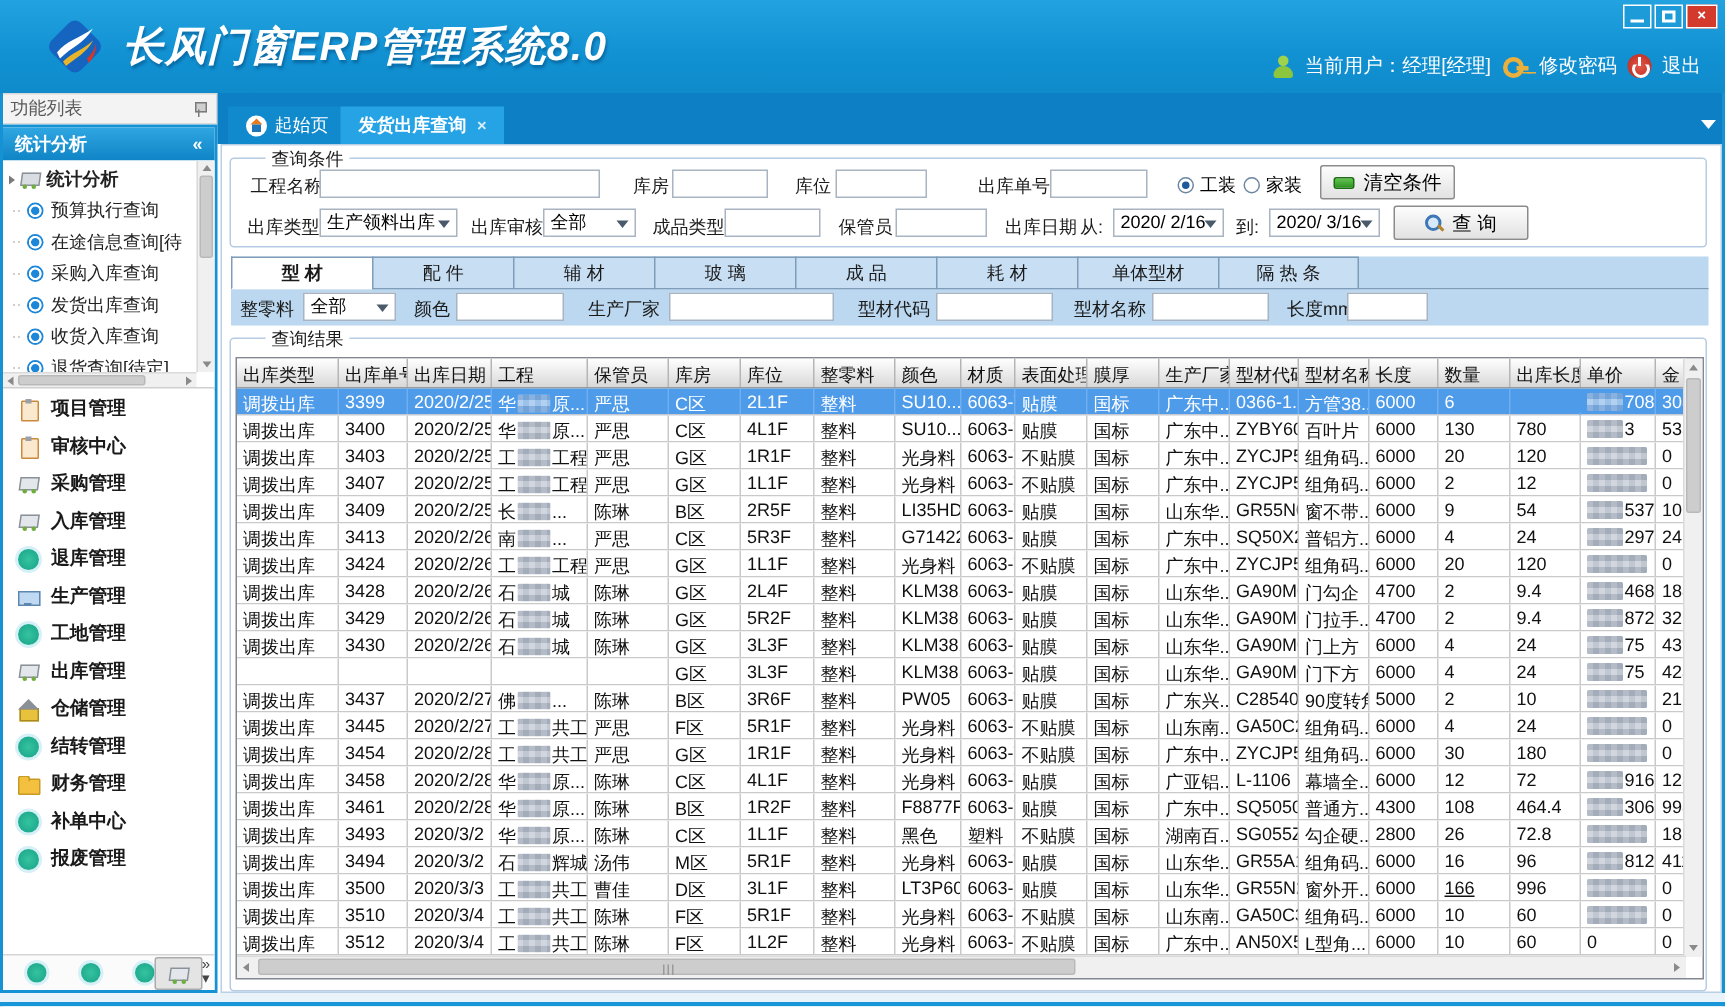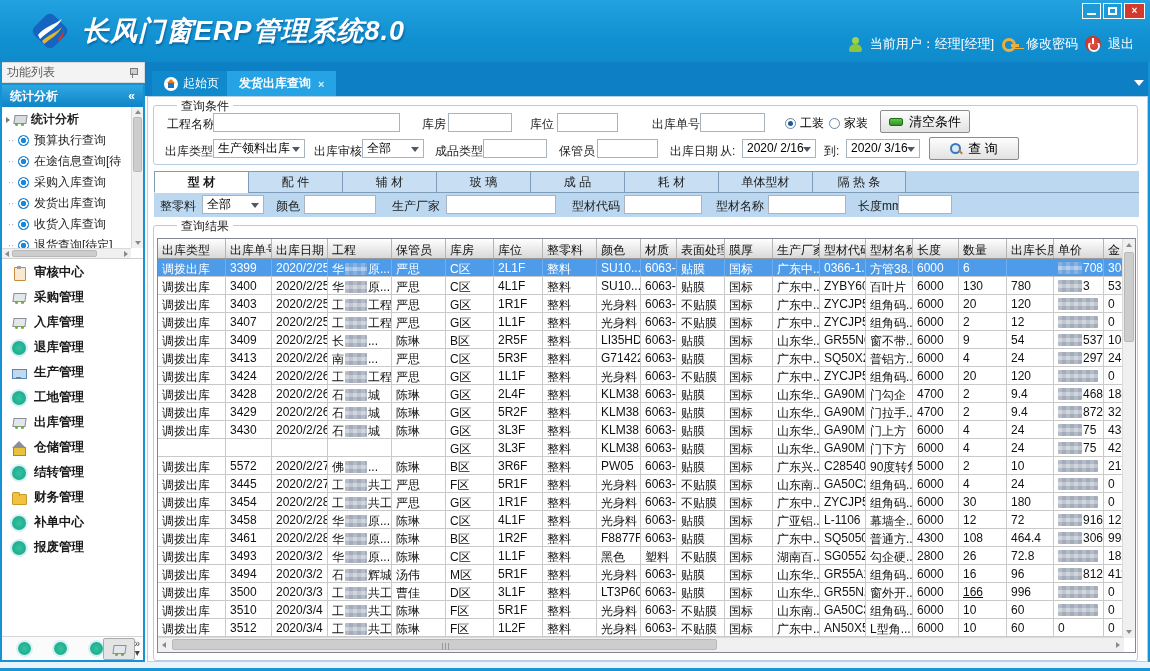--- a/index.html
+++ b/index.html
@@ -235,20 +235,24 @@
         </div>
         <div class="hscroll">
           <span class="arr lf" style="left:3px;top:2px;"></span>
           <span class="thumb" style="left:10px;top:1px;width:85px;height:7px;"></span>
           <span class="arr rt" style="right:3px;top:2px;"></span>
         </div>
       </div>
       <div id="modules">
           <div class="module">
             <span class="mi clipboard-icon"></span>
+            <span>项目管理</span>
+          </div>
+          <div class="module">
+            <span class="mi clipboard-icon"></span>
             <span>审核中心</span>
           </div>
           <div class="module">
             <span class="mi cart-icon"></span>
             <span>采购管理</span>
           </div>
           <div class="module">
             <span class="mi cart-icon"></span>
             <span>入库管理</span>
           </div>
@@ -648,21 +652,21 @@
                 <div class="td" style="width: 46px;">GA90M09...</div>
                 <div class="td" style="width: 47px;">门下方</div>
                 <div class="td" style="width: 46px;">6000</div>
                 <div class="td" style="width: 48px;">4</div>
                 <div class="td" style="width: 47px;">24</div>
                 <div class="td" style="width: 50px;"><span class="mosaic" style="width: 24px; margin-right: 1px;"></span>75</div>
                 <div class="td" style="width: 22px;">423</div>
               </div>
               <div class="tr">
                 <div class="td" style="width: 68px;">调拨出库</div>
-                <div class="td" style="width: 46px;">5572</div>
+                <div class="td" style="width: 46px;">3437</div>
                 <div class="td" style="width: 56px;">2020/2/27</div>
                 <div class="td" style="width: 64px;">佛<span class="mosaic" style="width: 22px; margin: 0px 1px;"></span>...</div>
                 <div class="td" style="width: 54px;">陈琳</div>
                 <div class="td" style="width: 48px;">B区</div>
                 <div class="td" style="width: 49px;">3R6F</div>
                 <div class="td" style="width: 54px;">整料</div>
                 <div class="td" style="width: 44px;">PW05</div>
                 <div class="td" style="width: 36px;">6063-T5</div>
                 <div class="td" style="width: 48px;">贴膜</div>
                 <div class="td" style="width: 48px;">国标</div>

